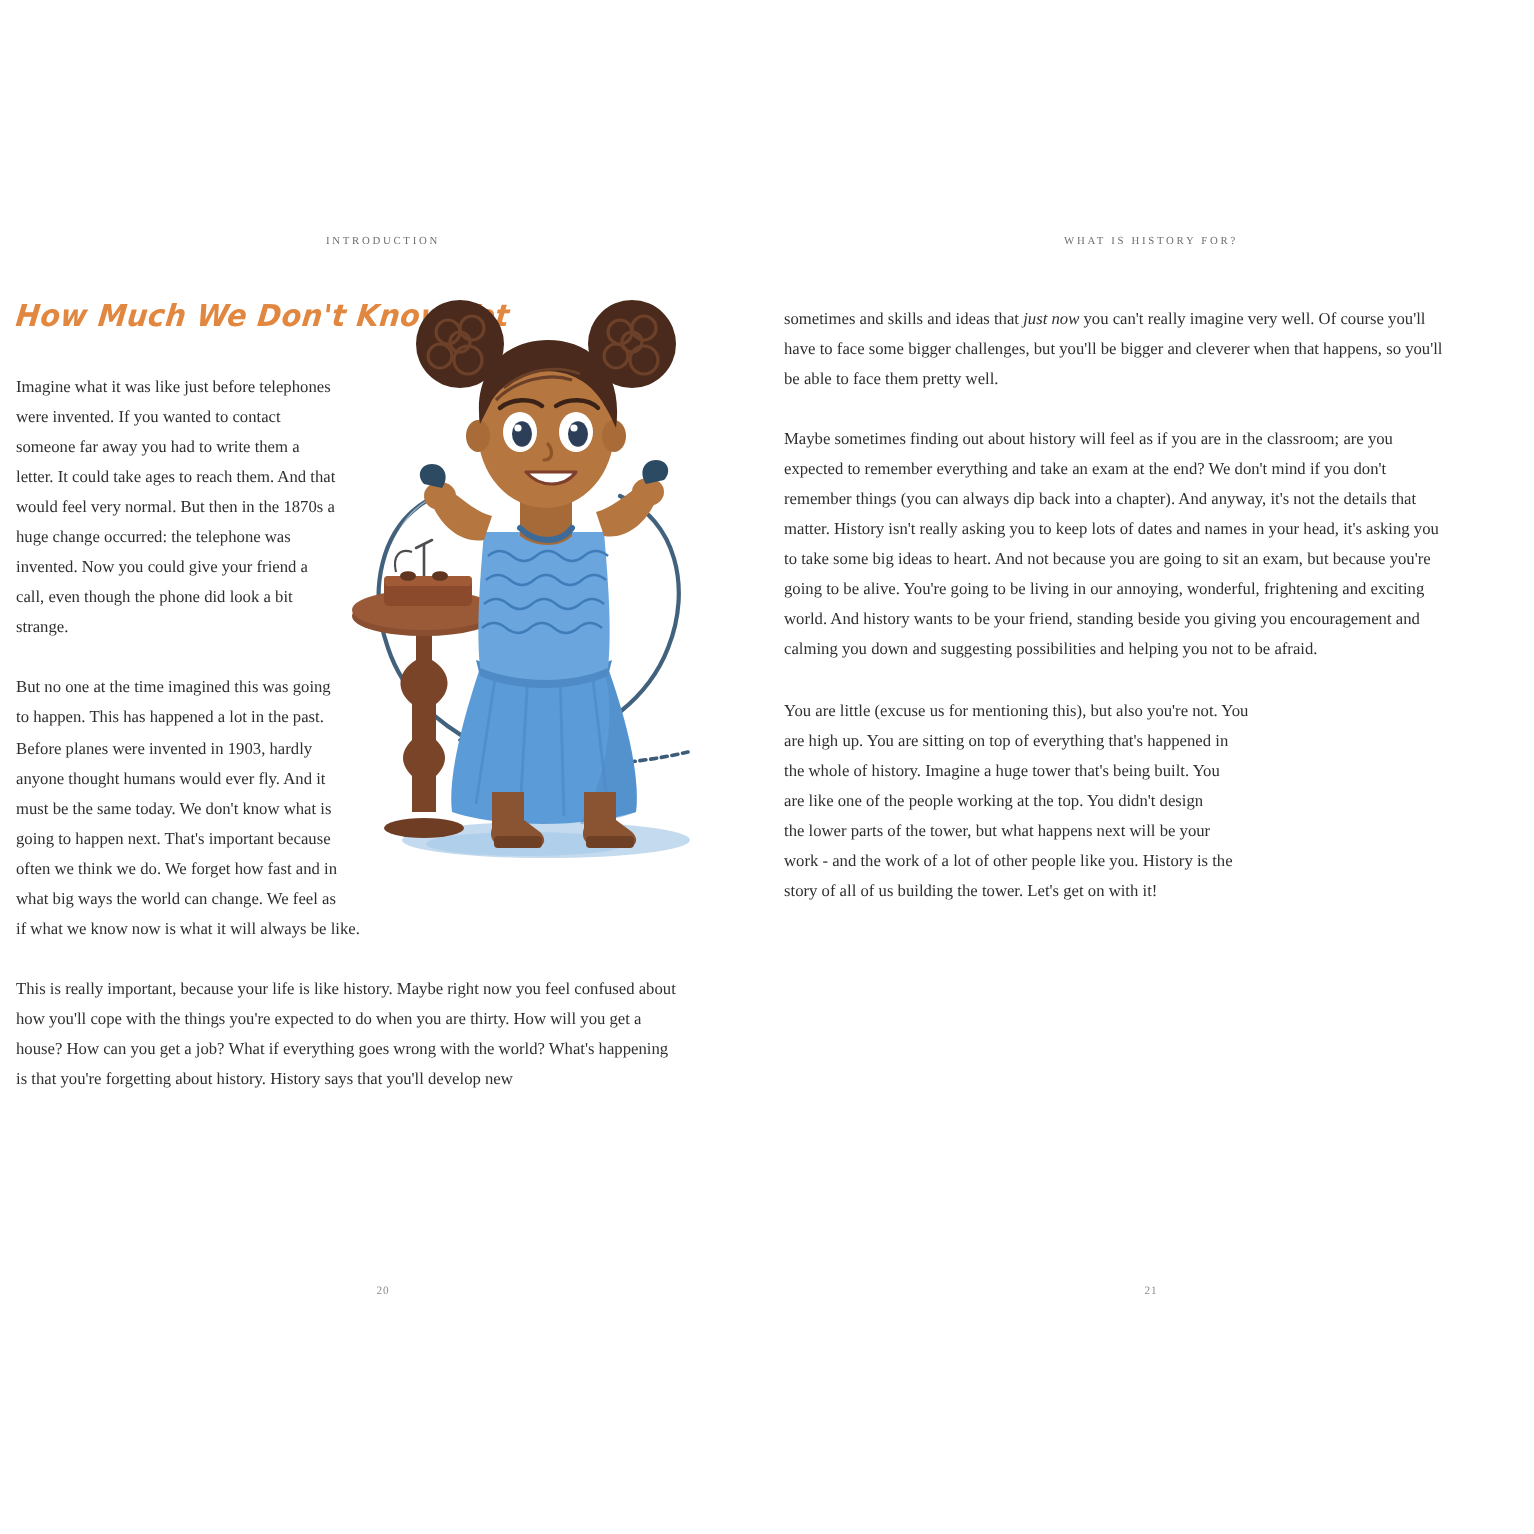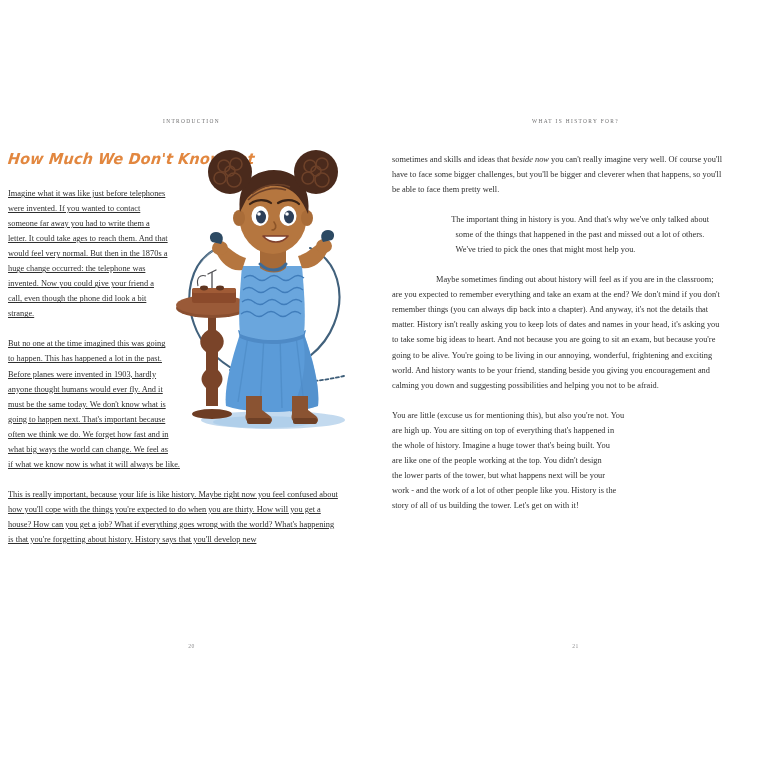--- a/index.html
+++ b/index.html
@@ -69,21 +69,21 @@
   .body-col {
     position: absolute;
     left: 8px;
     top: 186px;
     width: 330px;
     font-size: 8.35px;
     line-height: 15.05px;
     text-align: left;
     color: #2f2f2f;
   }
-  .body-col p { margin: 0 0 15px 0; text-decoration: underline; }
+  .body-col p { margin: 0 0 15px 0; }
 
   
   .art-float {
     float: right;
     width: 168px;
     height: 258px;
     shape-outside: inset(0);
   }
 
   .art {
@@ -253,22 +253,21 @@
     </div>
 
     <div class="folio">20</div>
   </div>
 
   <div class="page page-right">
 
     <div class="running-head">WHAT IS HISTORY FOR?</div>
 
     <div class="body-right">
-      <p><span>sometimes and skills and ideas that </span><em>beside now</em><span> you can't really imagine very well. Of course you'll have to face some bigger challenges, but you'll be bigger and cleverer when that happens, so you'll be able to face them pretty well.</span></p>
-      <p><span class="blob-orange-float"></span><span>The important thing in history is you. And that's why we've only talked about some of the things that happened in the past and missed out a lot of others. We've tried to pick the ones that might most help you.</span></p>
+      <p><span>sometimes and skills and ideas that </span><em>just now</em><span> you can't really imagine very well. Of course you'll have to face some bigger challenges, but you'll be bigger and cleverer when that happens, so you'll be able to face them pretty well.</span></p>
       <p>Maybe sometimes finding out about history will feel as if you are in the classroom; are you expected to remember everything and take an exam at the end? We don't mind if you don't remember things (you can always dip back into a chapter). And anyway, it's not the details that matter. History isn't really asking you to keep lots of dates and names in your head, it's asking you to take some big ideas to heart. And not because you are going to sit an exam, but because you're going to be alive. You're going to be living in our annoying, wonderful, frightening and exciting world. And history wants to be your friend, standing beside you giving you encouragement and calming you down and suggesting possibilities and helping you not to be afraid.</p>
       <p><span class="blob-green-float"></span><span>You are little (excuse us for mentioning this), but also you're not. You are high up. You are sitting on top of everything that's happened in the whole of history. Imagine a huge tower that's being built. You are like one of the people working at the top. You didn't design the lower parts of the tower, but what happens next will be your work - and the work of a lot of other people like you. History is the story of all of us building the tower. Let's get on with it!</span></p>
     </div>
 
     <div class="folio">21</div>
   </div>
 
 </div>
 
 </body></html>

